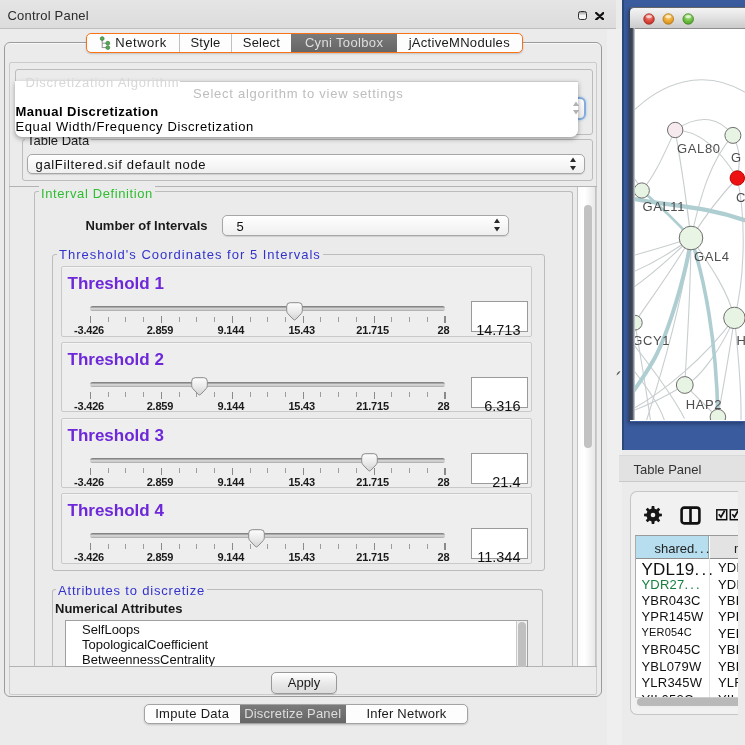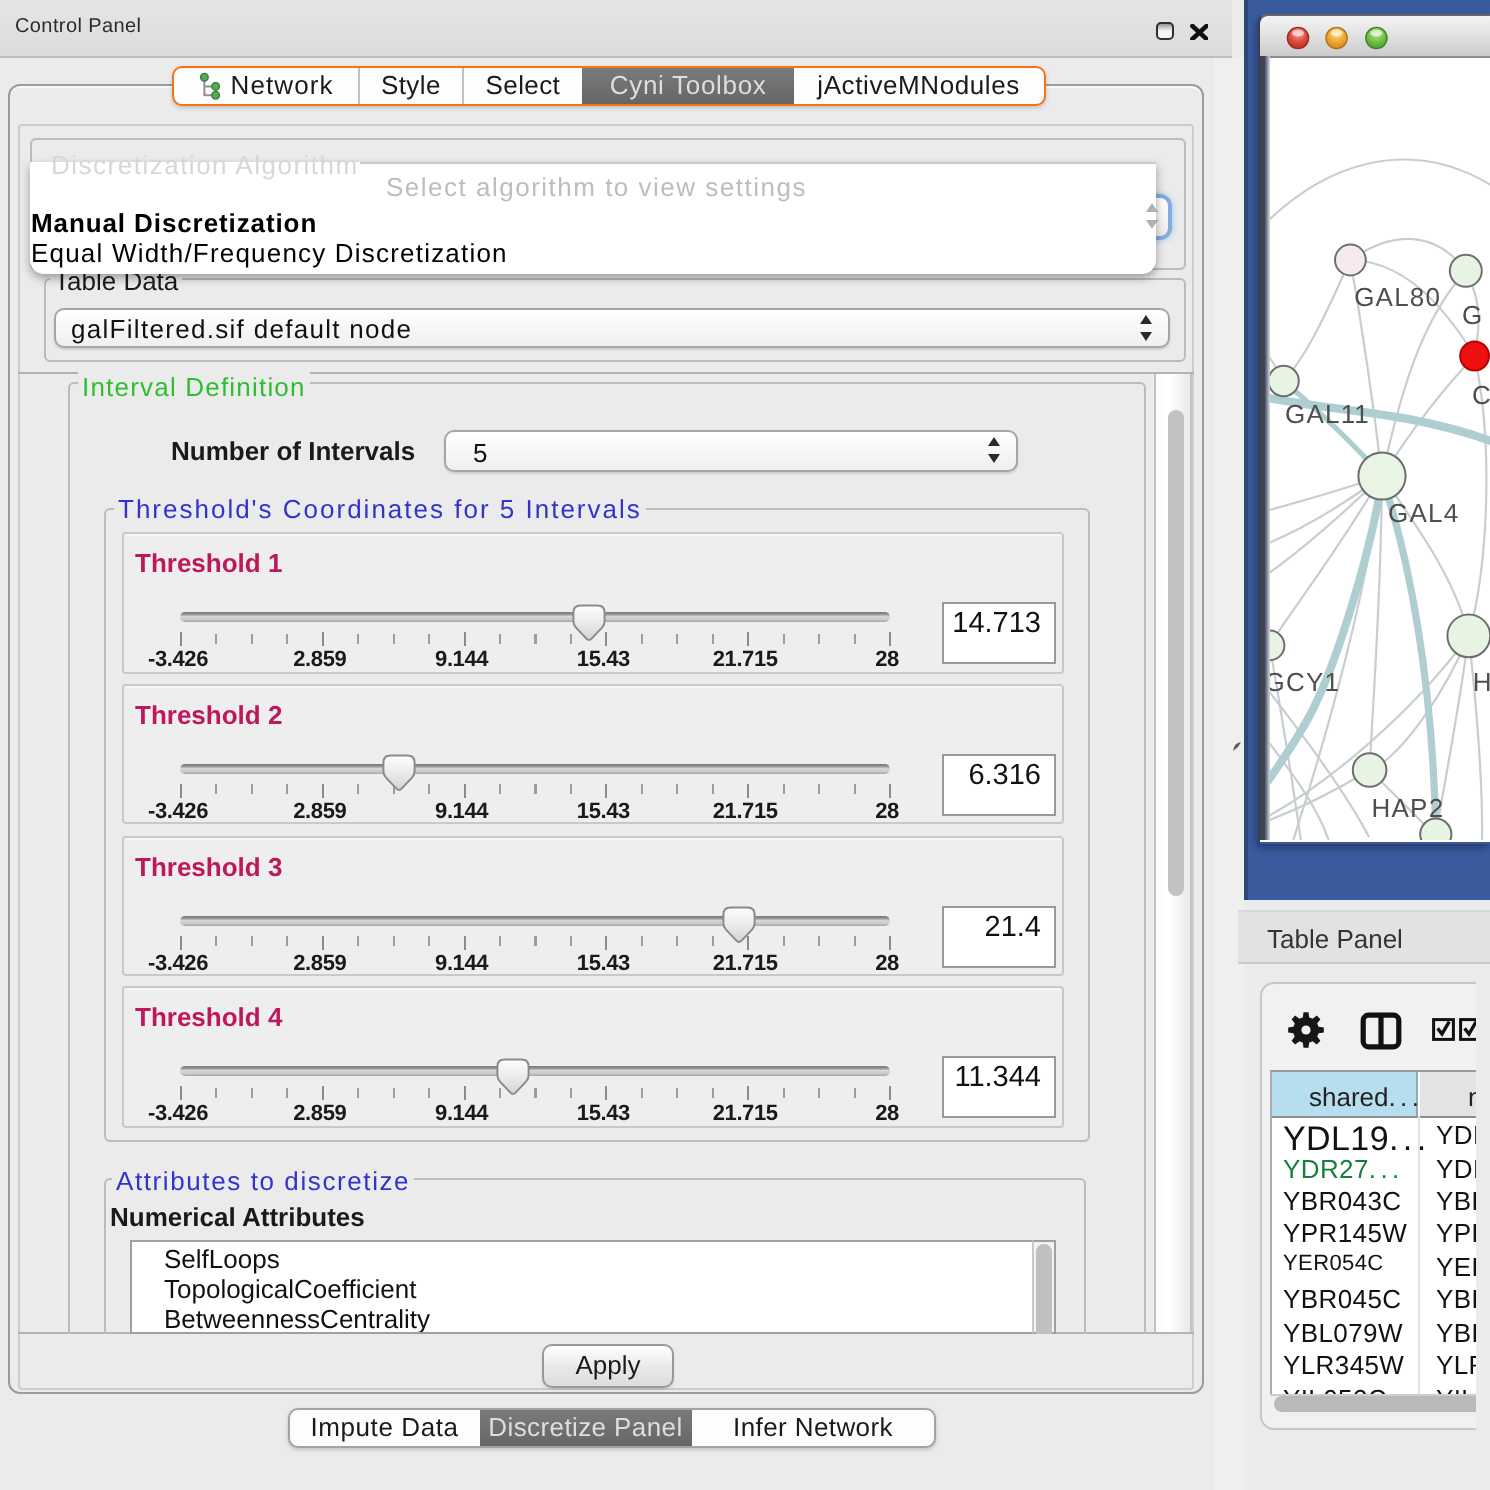--- a/index.html
+++ b/index.html
@@ -9,34 +9,34 @@
 .gb { position:absolute; border:1px solid #BCBCBC; border-radius:3px; }
 .gblabel { position:absolute; font-size:13px; background:#EBEBEB; padding:0 2px; white-space:nowrap; }
 .combo { position:absolute; background:linear-gradient(#FFFFFF,#EFEFEF); border:1px solid #A6A6A6; border-radius:5px; box-shadow:0 1px 1px rgba(0,0,0,0.12); }
 .combo .ctext { position:absolute; left:9px; top:2.5px; font-size:13px; color:#111; }
 .arrows { position:absolute; right:7px; top:0; bottom:0; display:flex; flex-direction:column; justify-content:center; align-items:center; color:#222; }
 .arrows svg { display:block; }
 .tseg { height:100%; display:flex; align-items:center; justify-content:center; font-size:13px; color:#1a1a1a; letter-spacing:0.2px; }
 .tsep { width:1px; height:100%; background:#BFBFBF; }
 .tdark { background:linear-gradient(#7A7A7A,#666666); color:#DEDEDE; }
 .thblock { position:absolute; left:61px; width:471px; height:70.5px; border:1px solid #C9C9C9; border-radius:2px; box-shadow:inset 0 1px 0 #F5F5F5; background:#EEEEEE; }
-.thlabel { position:absolute; left:5.5px; top:7px; font-size:13px; font-weight:bold; color:#be185d; }
+.thlabel { position:absolute; left:5.5px; top:7px; font-size:17px; font-weight:bold; color:#6d28d9; }
 .track { position:absolute; left:27.5px; top:39px; width:355px; height:5px; border-radius:2.5px; background:linear-gradient(180deg,#7E7E7E 0%,#8A8A8A 20%,#D6D6D6 45%,#CACACA 75%,#A5A5A5 100%); }
 .ticksmin { position:absolute; left:28px; top:49.5px; width:357px; height:5px; background:repeating-linear-gradient(90deg,#9D9D9D 0 1px,transparent 1px 17.725px); }
 .ticksmaj { position:absolute; left:28px; top:49px; width:357px; height:7px; background:repeating-linear-gradient(90deg,#8A8A8A 0 1px,transparent 1px 70.9px); }
 .slab { position:absolute; top:57px; font-size:11px; font-weight:bold; color:#1a1a1a; transform:translateX(-50%); letter-spacing:-0.2px; }
-.vbox { position:absolute; left:408.5px; top:34px; width:57px; height:31px; background:#fff; border:1px solid #9A9A9A; font-size:14.5px; color:#111; text-align:right; padding:2px 6px 0 0; }
+.vbox { position:absolute; left:408.5px; top:34px; width:57px; height:31px; background:#fff; border:1px solid #9A9A9A; font-size:14.5px; color:#111; text-align:right; padding:20px 6px 0 0; }
 .thumb { position:absolute; top:34.5px; }
 .listitem { font-size:13px; color:#111; padding-left:16px; line-height:15.2px; white-space:nowrap; }
 </style>
 </head>
 <body>
 
 <div class="abs" style="left:0;top:0;width:616px;height:28.5px;background:linear-gradient(#E5E5E5,#DCDCDC);border-bottom:1px solid #BEBEBE;">
-  <div class="abs" style="left:7.5px;top:7.5px;font-size:10px;color:#2b2b2b;letter-spacing:0.2px;">Control Panel</div>
+  <div class="abs" style="left:7.5px;top:7.5px;font-size:13px;color:#2b2b2b;letter-spacing:0.2px;">Control Panel</div>
   <div class="abs" style="left:577.5px;top:10.5px;width:9.5px;height:9.5px;border:1.4px solid #2e2e2e;border-radius:2.5px;background:linear-gradient(#9a9a9a,#f4f4f4 50%);"></div>
   <svg class="abs" style="left:594.5px;top:11.5px;" width="9.5" height="8.5" viewBox="0 0 9.5 8.5">
       <path d="M1.2 1 L8.3 7.5 M8.3 1 L1.2 7.5" stroke="#111" stroke-width="2.3" stroke-linecap="round"></path>
     </svg>
 </div>
 
 <div class="abs" style="left:4px;top:42px;width:598px;height:655px;border:1px solid #9B9B9B;border-radius:6px;background:#EBEBEB;box-shadow:inset 0 1px 0 #F8F8F8;"></div>
 
 <div class="abs" style="left:86px;top:32.5px;width:436.5px;height:20.5px;background:#FDFDFD;border:1px solid #f97316;border-radius:5px;display:flex;overflow:hidden;box-shadow:0 1px 2px rgba(0,0,0,0.18);">
   <div class="tseg" style="width:92.5px;letter-spacing:0.55px;">

